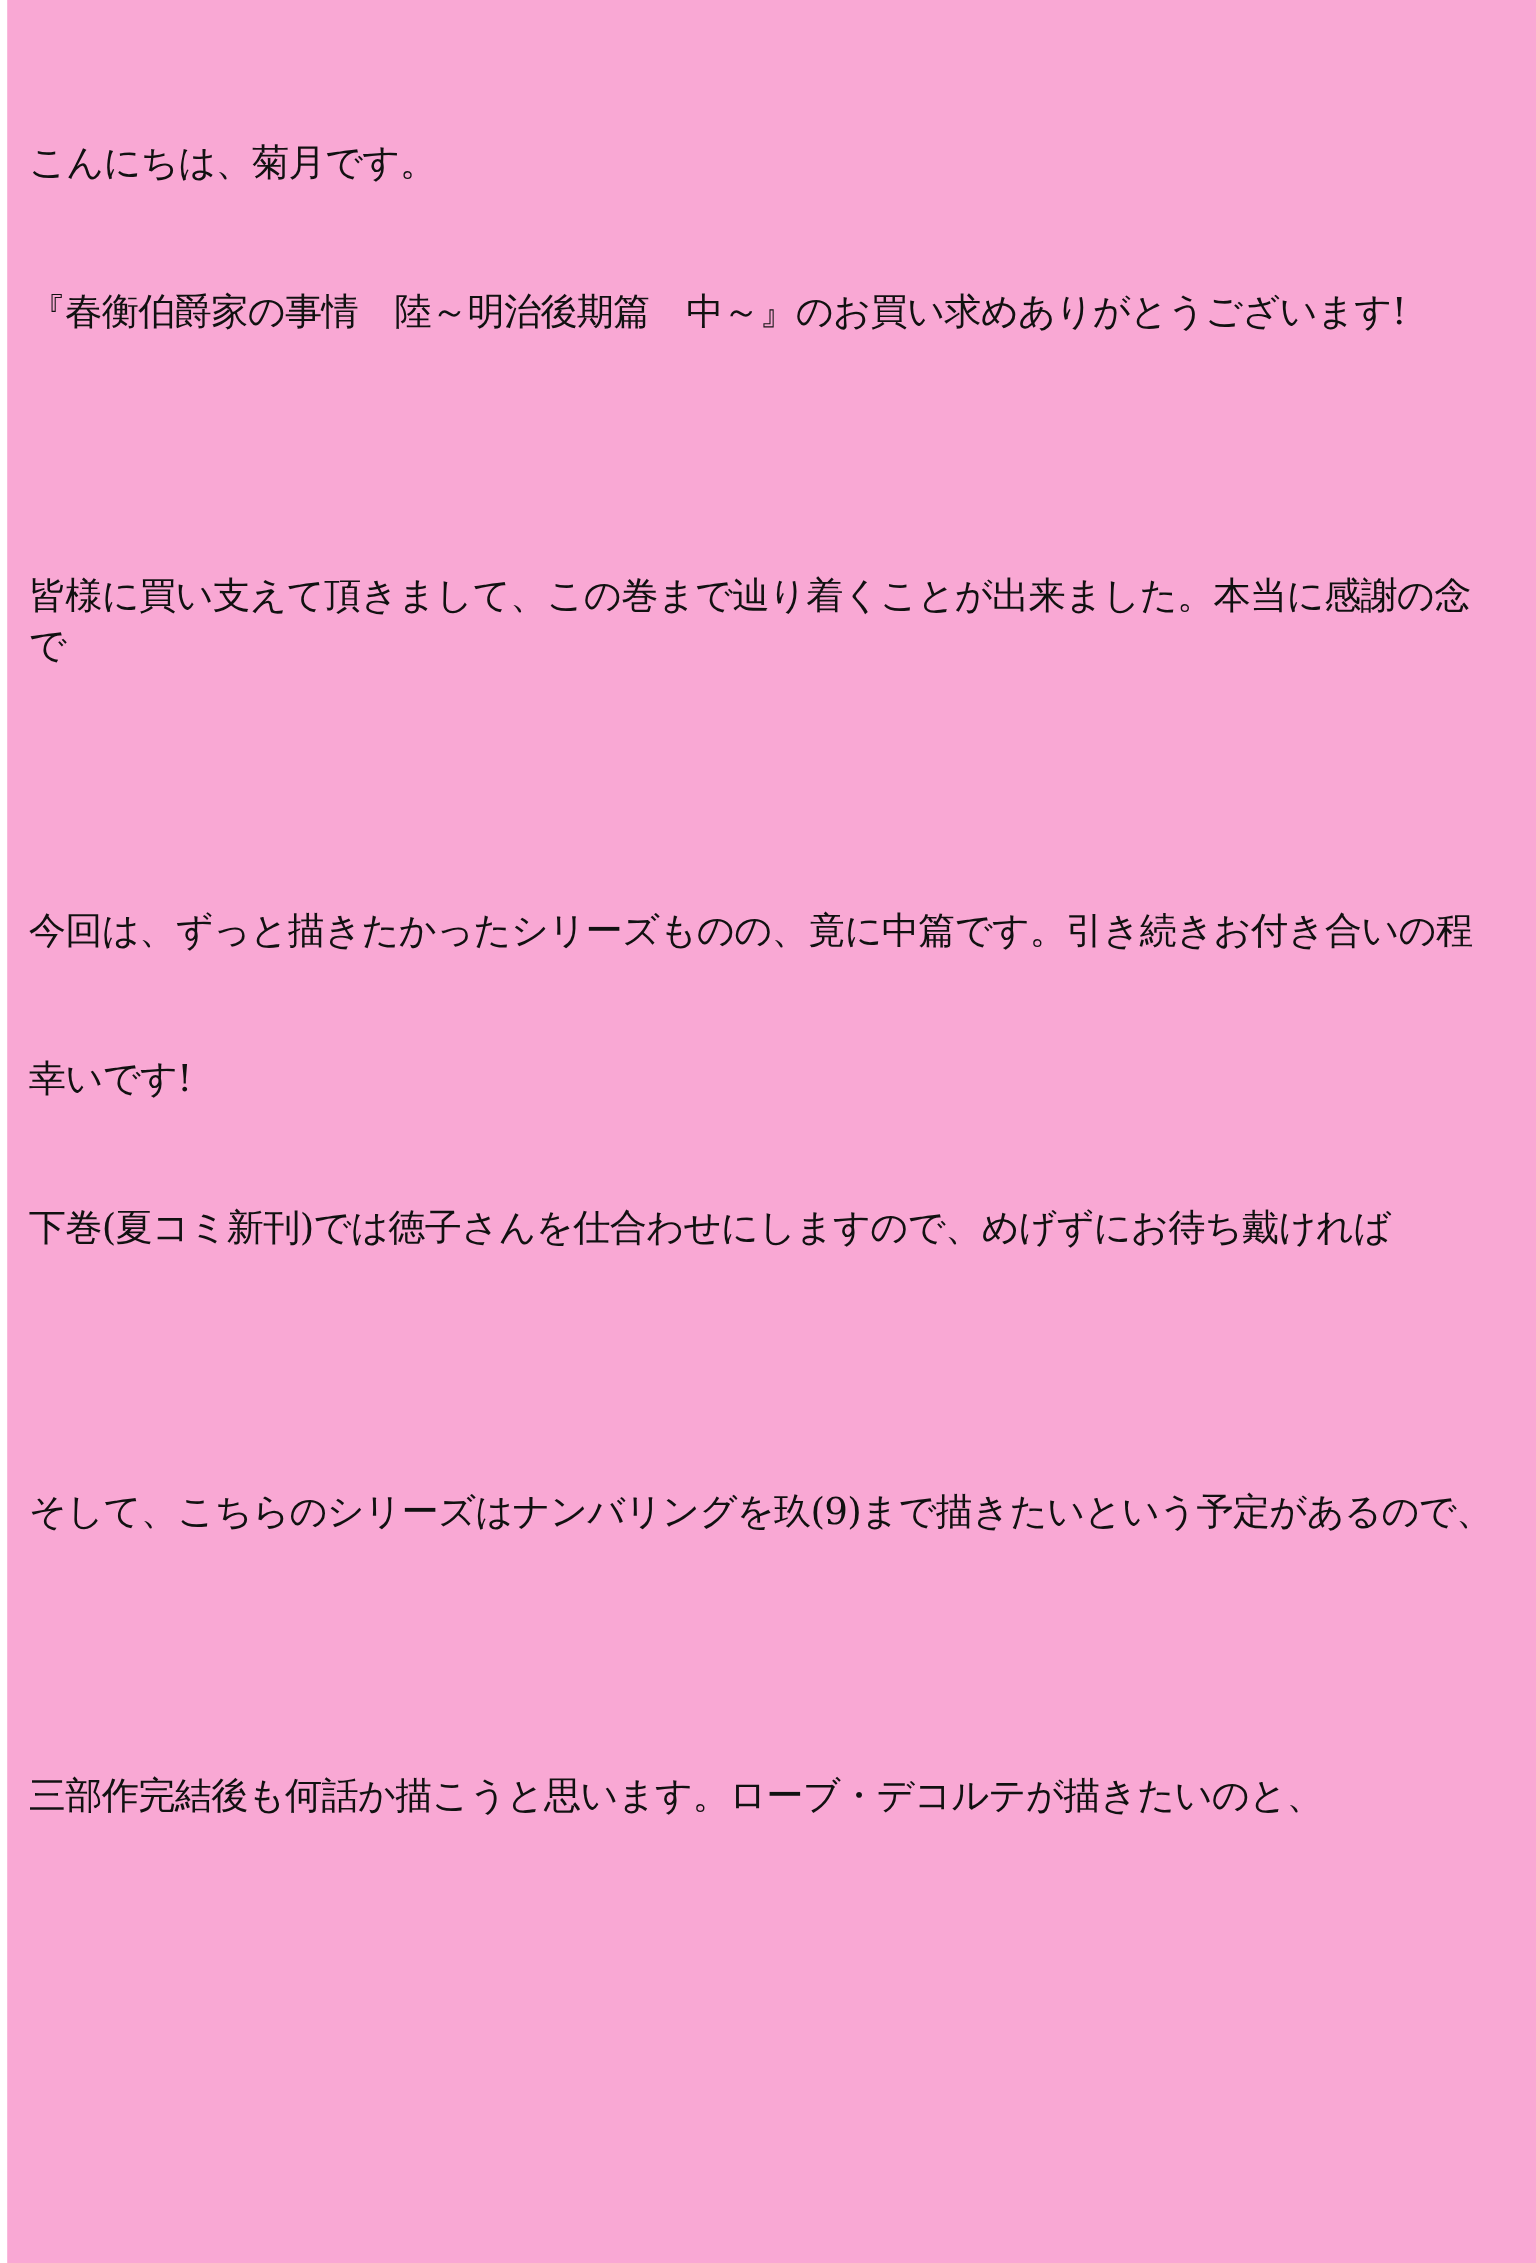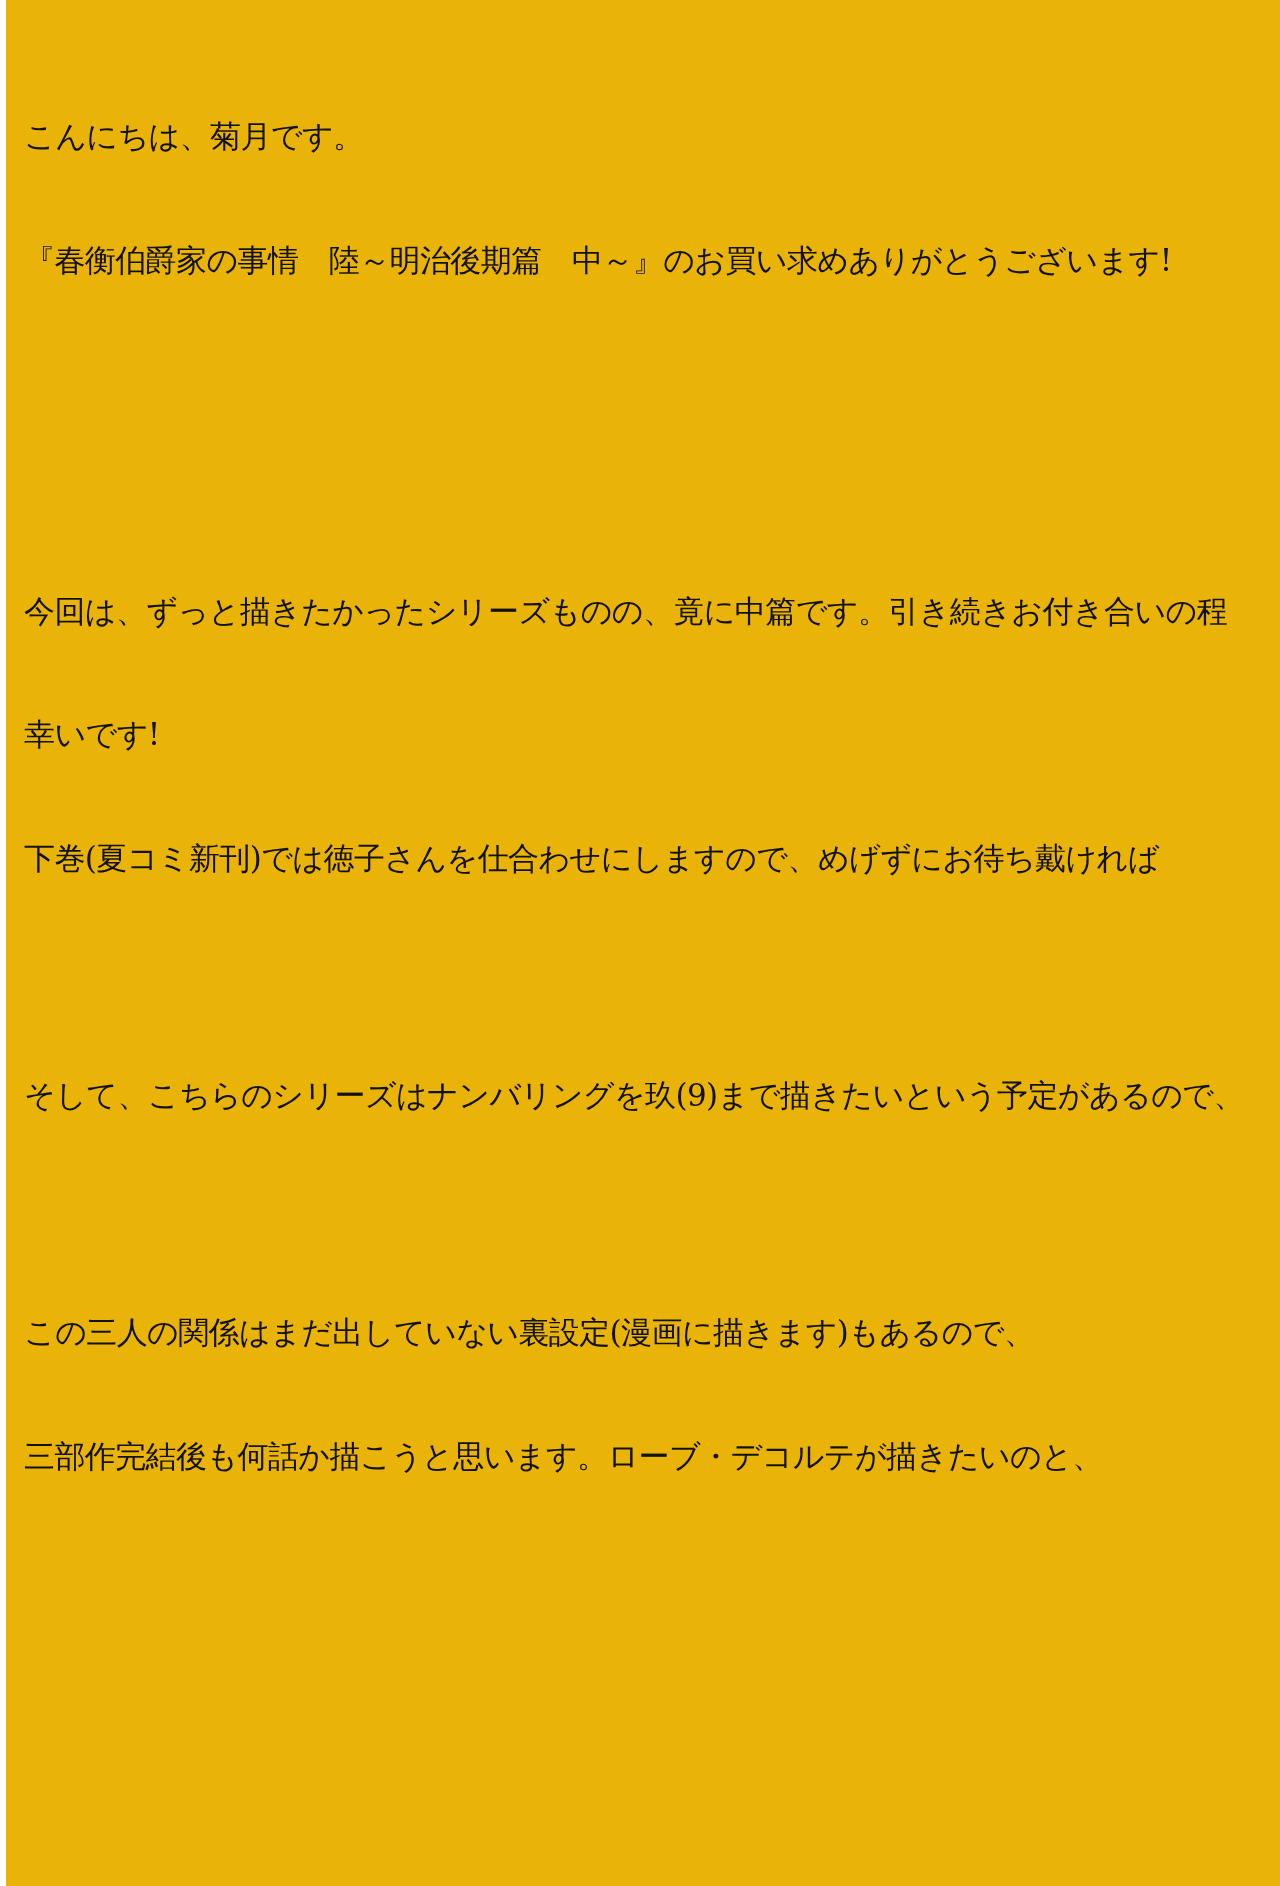--- a/index.html
+++ b/index.html
@@ -14,21 +14,21 @@
     color: #1a1a1a;
     position: relative;
     overflow: hidden;
   }
   .page {
     position: absolute;
     left: 0;
     top: 0;
     width: 1280px;
     height: 1886px;
-    background: #eab308;
+    background: #f9a8d4;
   }
   .sheet {
     position: absolute;
     left: 0;
     top: 0;
     width: 1280px;
     padding: 34px 30px 10px 24px;
     box-sizing: border-box;
   }
   .afterword {
@@ -63,34 +63,34 @@
   <div class="edge-left"></div>
   <div class="sheet">
     <div class="afterword">
 
       <p class="para">
         <span class="ln">こんにちは、菊月です。</span>
         <span class="ln">『春衡伯爵家の事情　陸～明治後期篇　中～』のお買い求めありがとうございます!</span>
       </p>
 
       <p class="para">
+        <span class="ln">皆様に買い支えて頂きまして、この巻まで辿り着くことが出来ました。本当に感謝の念で</span>
       </p>
 
       <p class="para">
         <span class="ln">今回は、ずっと描きたかったシリーズものの、竟に中篇です。引き続きお付き合いの程</span>
         <span class="ln">幸いです!</span>
         <span class="ln">下巻(夏コミ新刊)では徳子さんを仕合わせにしますので、めげずにお待ち戴ければ</span>
       </p>
 
       <p class="para">
         <span class="ln">そして、こちらのシリーズはナンバリングを玖(9)まで描きたいという予定があるので、</span>
       </p>
 
       <p class="para">
-        <span class="ln">この三人の関係はまだ出していない裏設定(漫画に描きます)もあるので、</span>
         <span class="ln">三部作完結後も何話か描こうと思います。ローブ・デコルテが描きたいのと、</span>
         
         
       </p>
 
     </div>
   </div>
 </div>
 
 </body></html>

